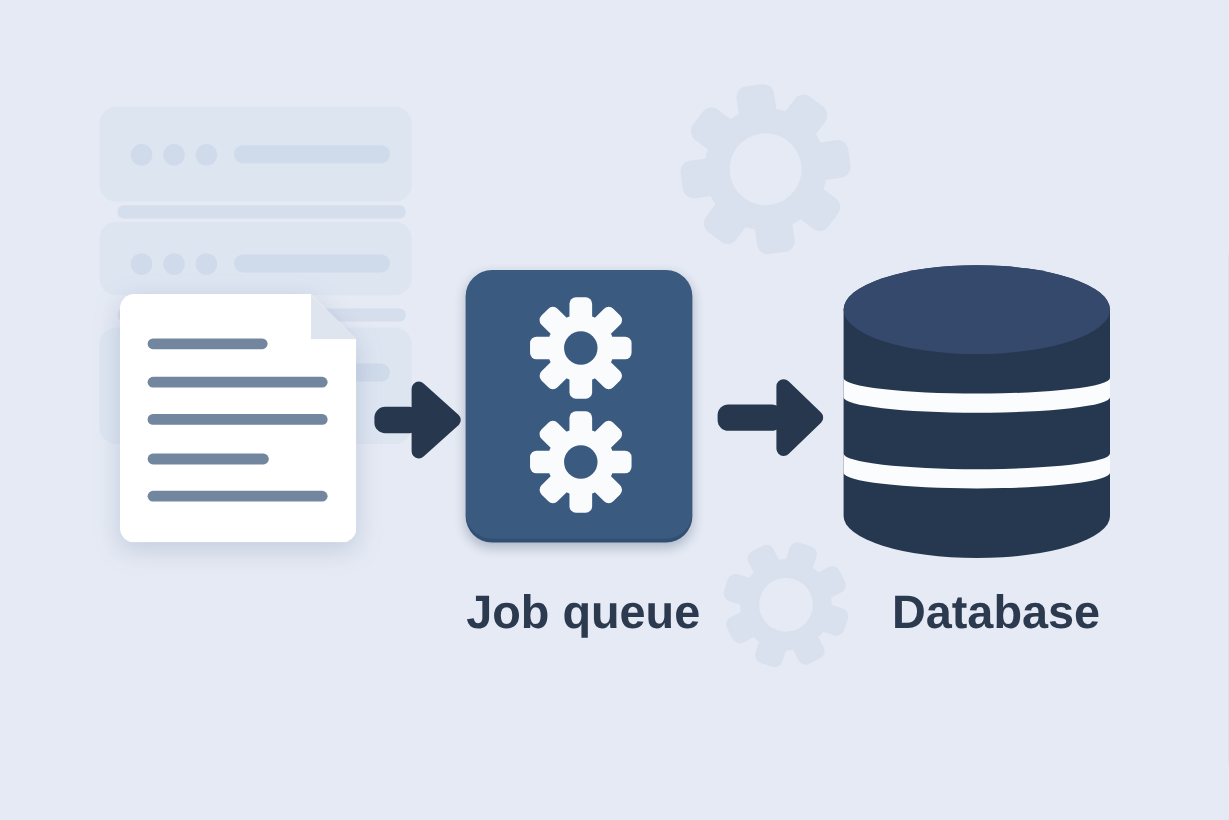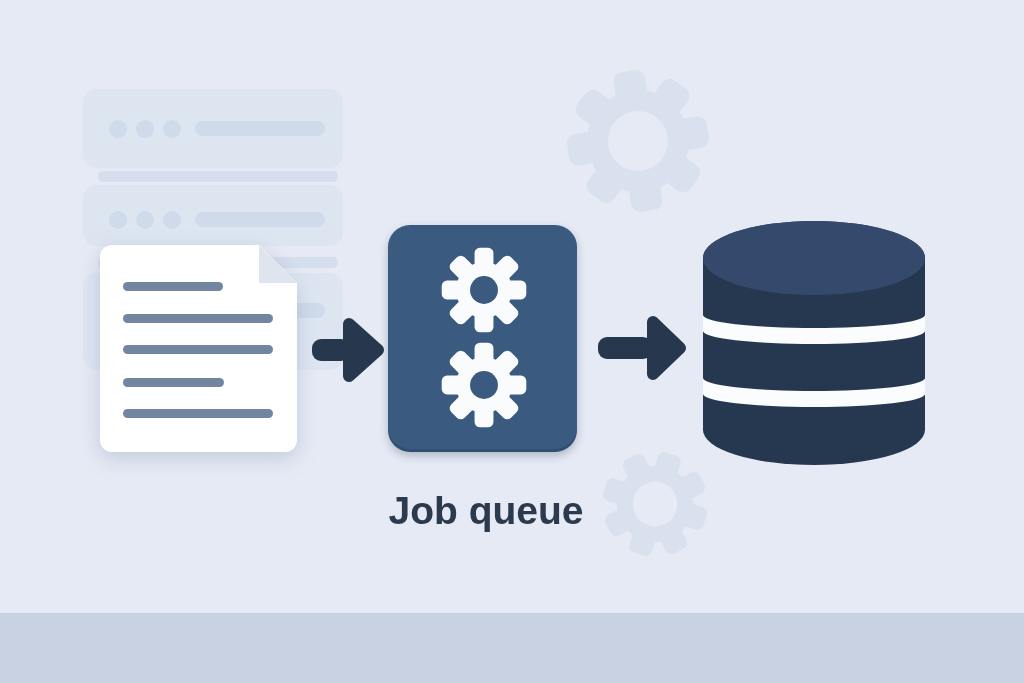--- a/index.html
+++ b/index.html
@@ -1,17 +1,17 @@
 <!DOCTYPE html>
 <html style="--bg: #e5eaf4; --rack: #dde5f1; --rack-detail: #cfdaea; --rack-conn: #d5deec; --wm-gear: #d9e1ee; --doc: #ffffff; --doc-line: #72879f; --doc-fold: #dfe5ee; --arrow: #27384e; --box: #3b5a80; --gear: #fafbfd; --db-body: #263850; --db-top: #35496d; --db-band: #fbfcfe; --label: #2c3a50;"><head>
 <meta charset="utf-8">
 <style>
   html,body{margin:0;padding:0;background:#c9d2e2;}
   .stage{
-    position:relative;width:1024px;height:613px;overflow:hidden;
+    position:relative;width:1024px;height:683px;overflow:hidden;
     background:var(--bg,#e5eaf4);
     font-family:"Liberation Sans",sans-serif;
   }
   .abs{position:absolute;}
 
   
   .rack-row{position:absolute;background:var(--rack,#dde5f1);border-radius:14px;}
   .rack-conn{position:absolute;background:var(--rack-conn,#d5deec);border-radius:5px;}
   .led{position:absolute;width:18px;height:18px;border-radius:50%;background:var(--rack-detail,#cfdaea);}
   .slot{position:absolute;height:15px;border-radius:8px;background:var(--rack-detail,#cfdaea);}
@@ -200,14 +200,15 @@
   </svg>
 
   <svg class="abs db" viewBox="0 0 240 250">
     <path d="M8 40 A111 37 0 0 1 230 40 L230 212 A111 35 0 0 1 8 212 Z" fill="var(--db-body,#263850)"></path>
     <ellipse cx="119" cy="40" rx="111" ry="37" fill="var(--db-top,#35496d)"></ellipse>
     <path d="M8 97 A111 13 0 0 0 230 97 L230 113 A111 13 0 0 1 8 113 Z" fill="var(--db-band,#fbfcfe)"></path>
     <path d="M8 160 A111 13 0 0 0 230 160 L230 176 A111 13 0 0 1 8 176 Z" fill="var(--db-band,#fbfcfe)"></path>
   </svg>
 
   <div class="node-label jq-label">Job queue</div>
+  <div class="node-label db-label">Database</div>
 
 </div>
 
 </body></html>

